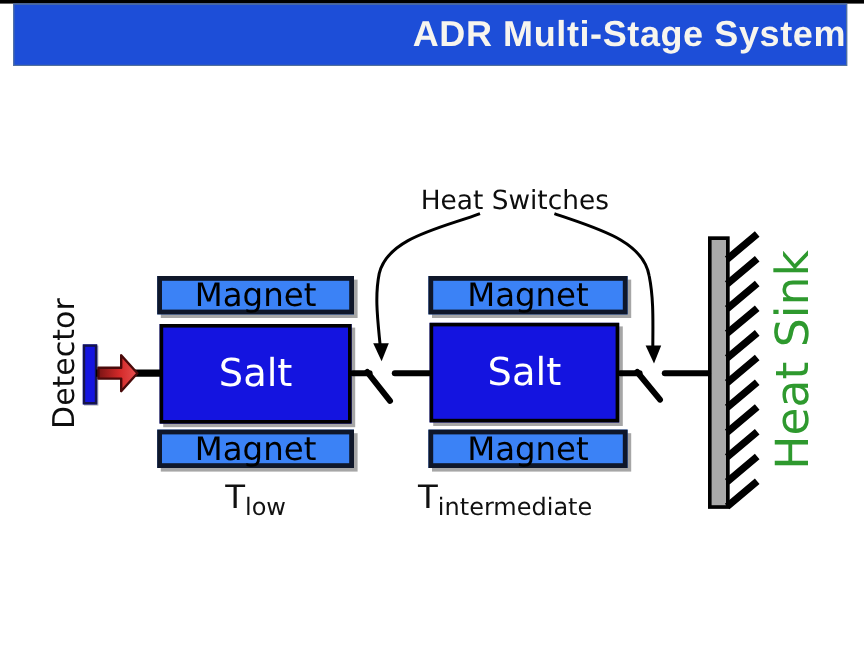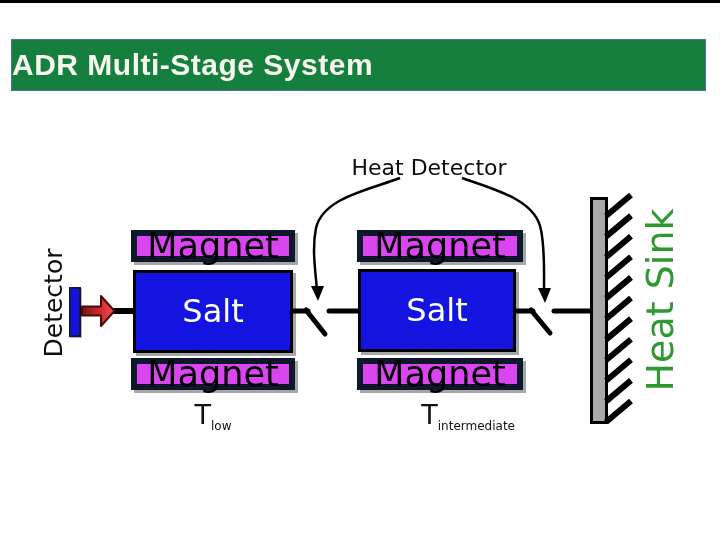--- a/index.html
+++ b/index.html
@@ -9,65 +9,65 @@
     background: #ffffff;
     font-family: "DejaVu Sans", sans-serif;
     overflow: hidden;
   }
   .top-strip {
     position: absolute; left: 0; top: 0; width: 720px; height: 3px;
     background: #000000;
   }
   .title-bar {
     position: absolute; left: 11px; top: 3px; width: 695px; height: 52px;
-    background: #15803d;
+    background: #1d4ed8;
     border: 1px solid #51719E;
-    display: flex; align-items: center; justify-content: flex-start; margin-top: 36px;
+    display: flex; align-items: center; justify-content: flex-end;
   }
   .title-bar h1 {
     font-family: "Liberation Sans", sans-serif;
     font-size: 30px; font-weight: bold; color: #F7F5EE;
     letter-spacing: 0.5px;
   }
   .svg-layer {
     position: absolute; left: 0; top: 0; width: 720px; height: 540px;
     pointer-events: none; z-index: 6;
   }
   .label { position: absolute; color: #0d0d0d; }
   .heat-switches-label {
     left: 350px; top: 155px; width: 158px; text-align: center;
     font-size: 22px; z-index: 4;
   }
   .magnet-box {
     position: absolute; width: 164px; height: 32px;
-    background: #d946ef; border: 6px solid #0f172a;
+    background: #3b82f6; border: 4px solid #0f172a;
     box-shadow: 3px 3px 0 rgba(0,0,0,0.35);
     display: flex; align-items: center; justify-content: center;
-    font-size: 35px; color: #000; z-index: 3;
+    font-size: 27px; color: #000; z-index: 3;
   }
   .salt-pill {
     position: absolute; width: 160px; height: 83px;
     background: #1414E0; border: 3px solid #000000;
     box-shadow: 3px 3px 0 rgba(0,0,0,0.35);
     display: flex; flex-direction: column; align-items: center; justify-content: center;
     font-size: 32px; line-height: 39px; color: #ffffff; z-index: 3;
   }
   .m1t { left: 131px; top: 230px; }
   .m1b { left: 131px; top: 358px; }
   .m2t { left: 357px; top: 230px; width: 166px; }
   .m2b { left: 357px; top: 358px; width: 166px; }
   .pill1 { left: 133px; top: 270px; }
   .pill2 { left: 358px; top: 269px; width: 158px; }
   .temp-label {
     position: absolute; top: 399px; text-align: center;
     font-size: 27px; color: #111; z-index: 3;
   }
   .temp1 { left: 133px; width: 160px; }
-  .temp2 { left: 357px; width: 158px; text-align: right; }
-  .temp-label sub { font-size: 12px; }
+  .temp2 { left: 342px; width: 158px; }
+  .temp-label sub { font-size: 20px; }
   .detector-label {
     position: absolute; left: -14px; top: 290px; width: 132px; height: 26px;
     transform: rotate(-90deg); transform-origin: center;
     text-align: center; font-size: 25px; color: #0d0d0d; z-index: 3;
   }
   .detector-bar {
     position: absolute; left: 69px; top: 287px; width: 12px; height: 50px;
     background: #1414E0; border: 2px solid #15154a; z-index: 3;
     box-shadow: 1px 1px 0 rgba(0,0,0,0.3);
   }
@@ -83,21 +83,21 @@
 </style>
 </head>
 <body>
 
 <div class="top-strip"></div>
 
 <div class="title-bar">
   <h1>ADR Multi-Stage System</h1>
 </div>
 
-<div class="label heat-switches-label">Heat Detector</div>
+<div class="label heat-switches-label">Heat Switches</div>
 
 <div class="detector-label">Detector</div>
 
 <div class="detector-bar"></div>
 
 <div class="magnet-box m1t">
   <span>Magnet</span>
 </div>
 <div class="salt-pill pill1">
   <div>Salt</div>

